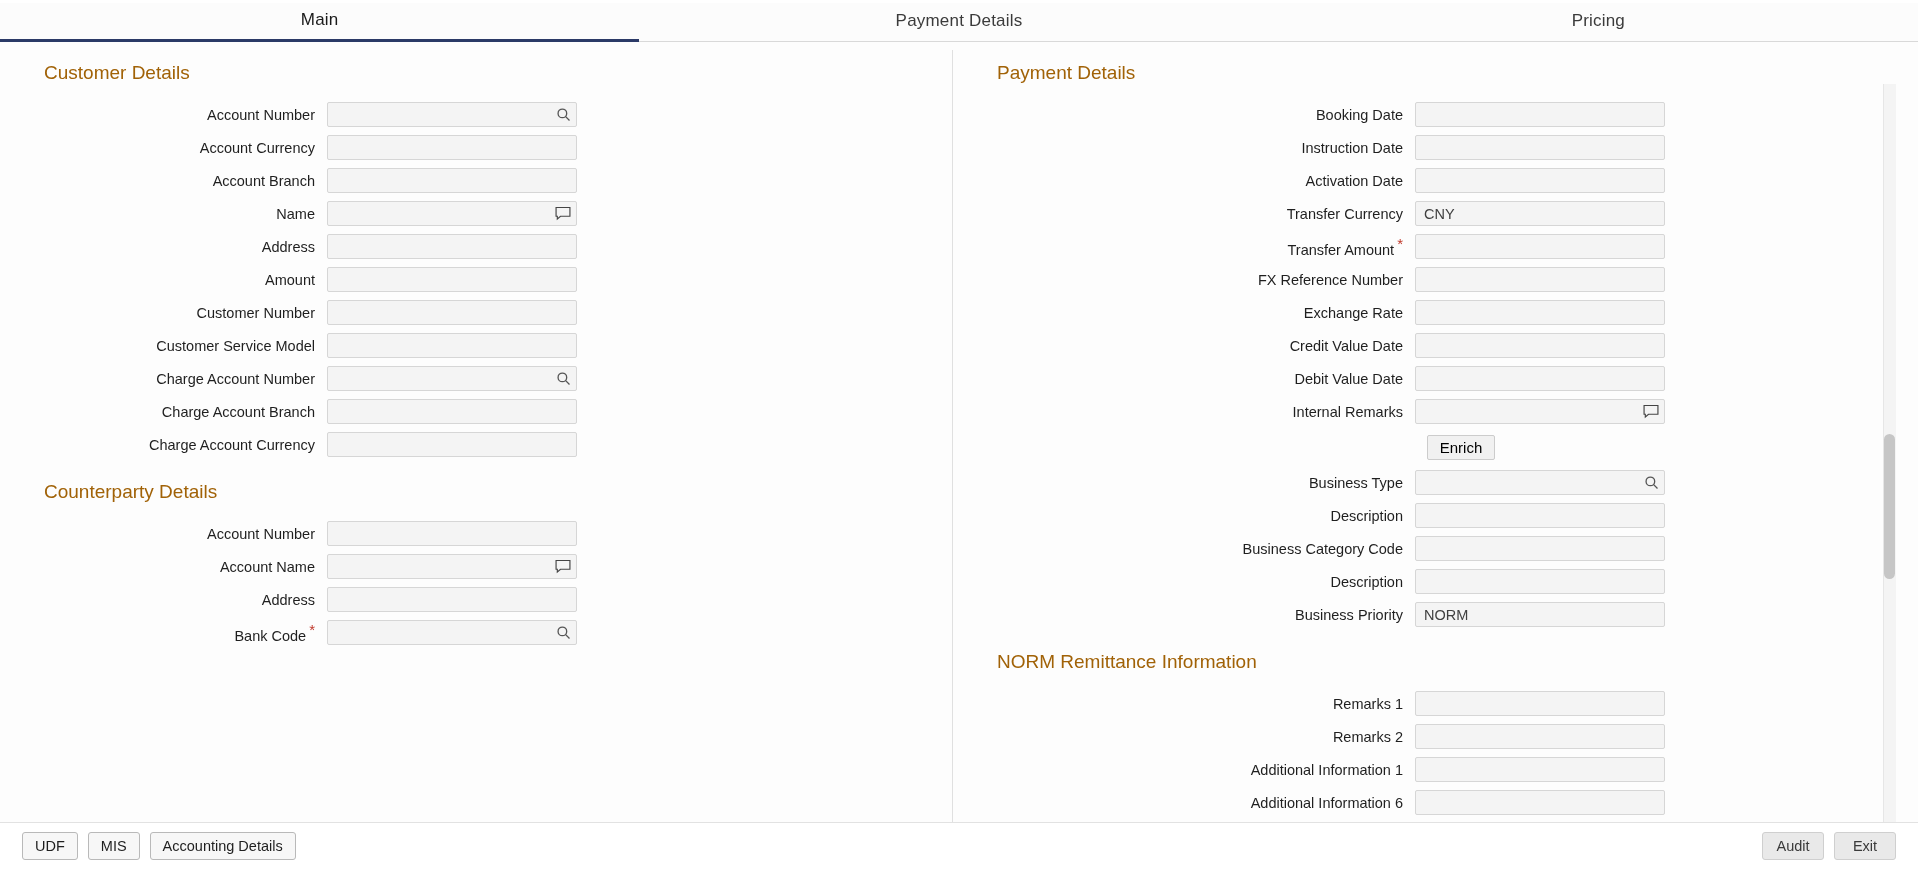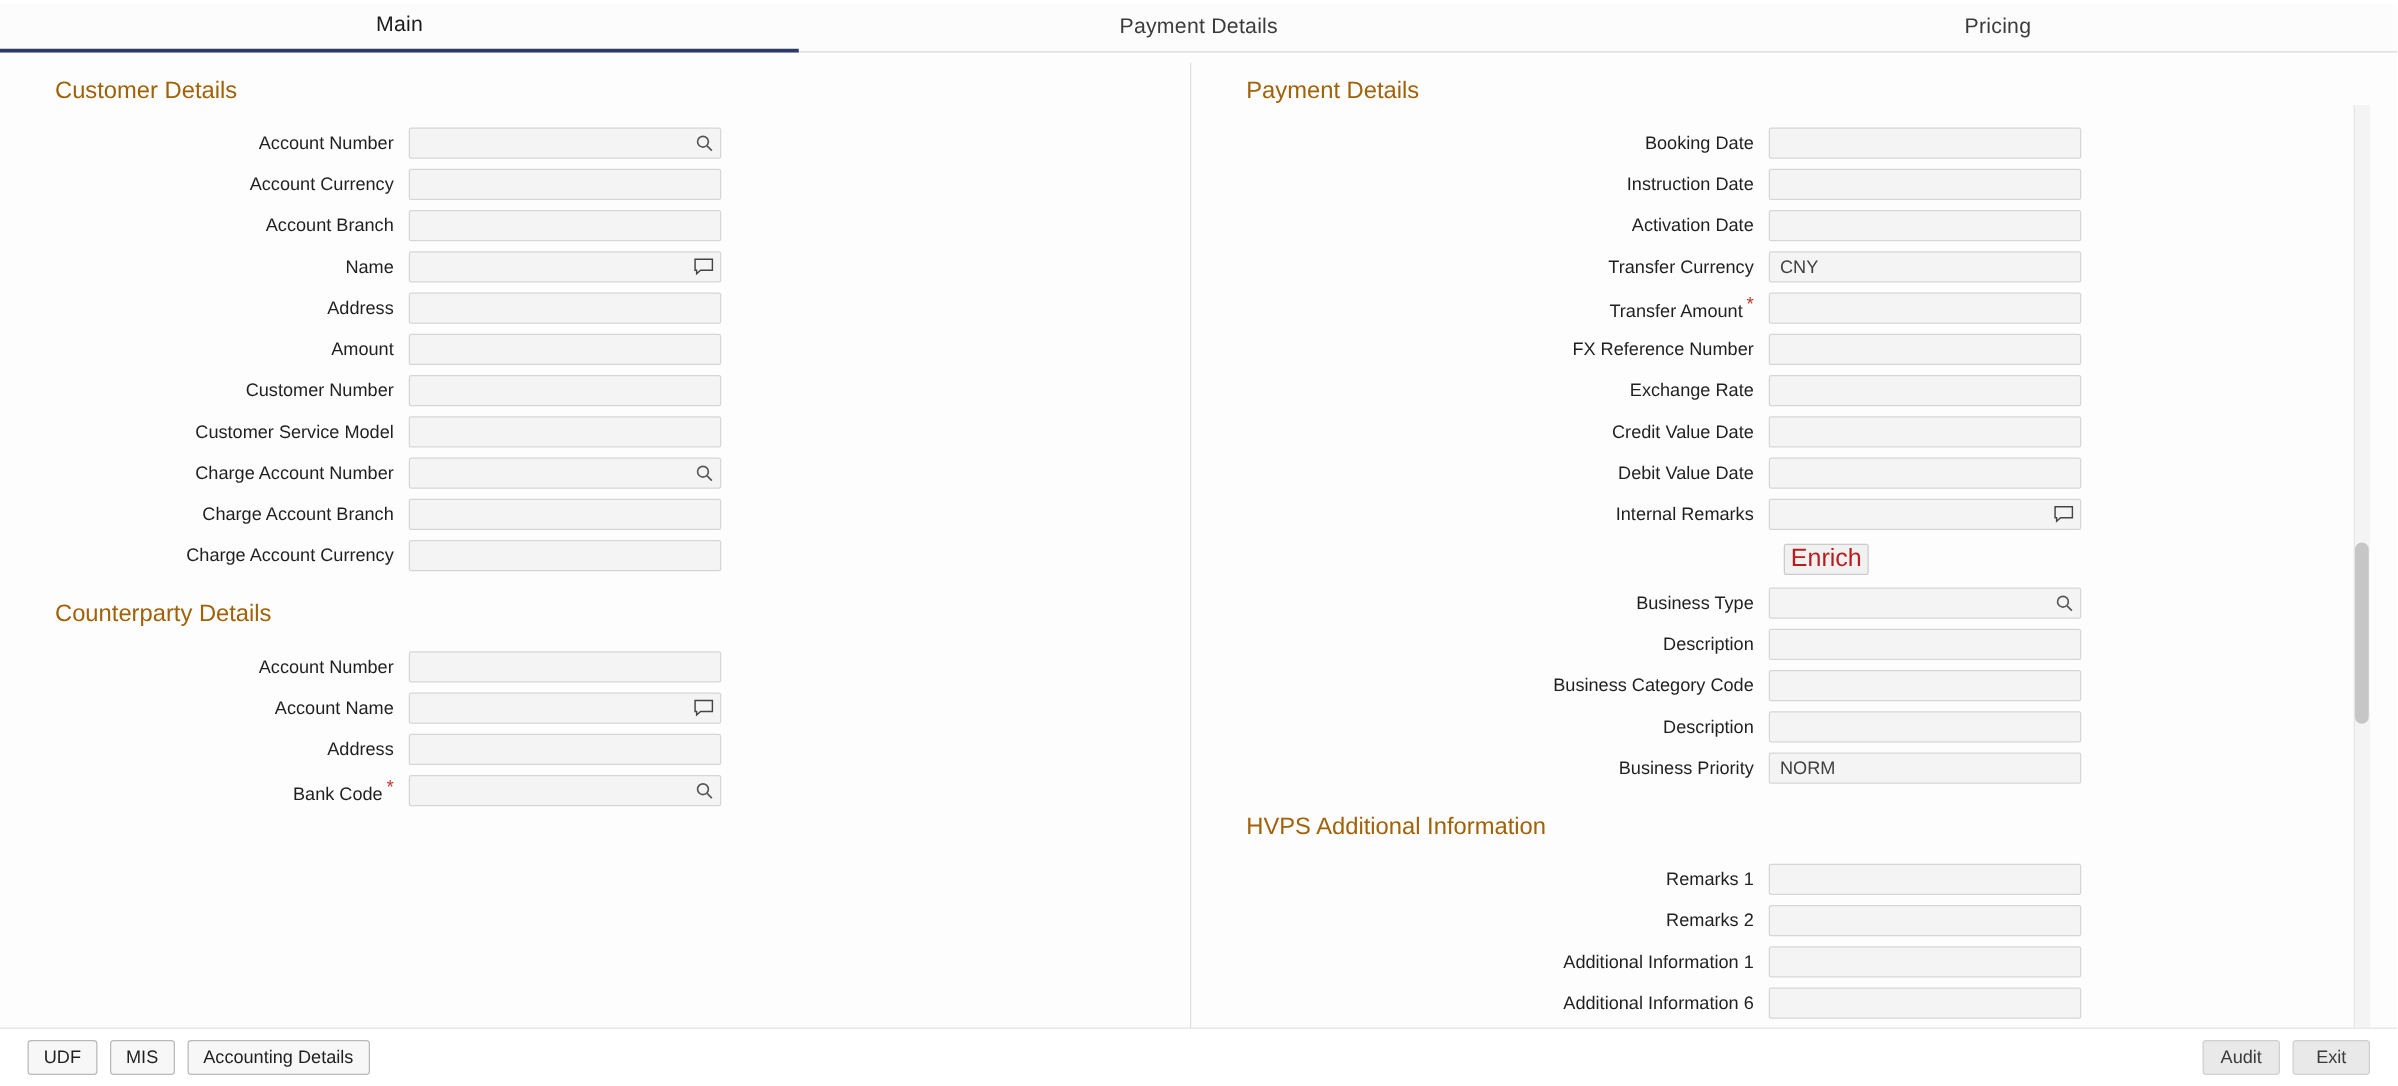--- a/index.html
+++ b/index.html
@@ -131,22 +131,22 @@
     display: flex;
     align-items: center;
     height: 38px;
   }
   .enrich-btn {
     margin-left: 452px;
     width: 68px; height: 25px;
     background: #f1f1f1;
     border: 1px solid #cccccc;
     border-radius: 2px;
-    font-size: 20px;
-    color: #b91c1c;
+    font-size: 15px;
+    color: #000000;
     display: flex; align-items: center; justify-content: center;
     cursor: default;
   }
 
   
   .footer {
     position: absolute;
     left: 0; bottom: 0;
     width: 1918px;
     height: 47px;
@@ -462,21 +462,21 @@
             </div>
           </div>
           <div class="row">
             <div class="lbl lbl-right"><span>Business Priority</span></div>
             <div class="field w-right">
               <input type="text" value="NORM" style="">
             </div>
           </div>
         </div>
 
-      <div class="section-title second">HVPS Additional Information</div>
+      <div class="section-title second">NORM Remittance Information</div>
       <div id="hvps-rows">
           <div class="row">
             <div class="lbl lbl-right"><span>Remarks 1</span></div>
             <div class="field w-right">
               <input type="text" style="">
             </div>
           </div>
           <div class="row">
             <div class="lbl lbl-right"><span>Remarks 2</span></div>
             <div class="field w-right">

